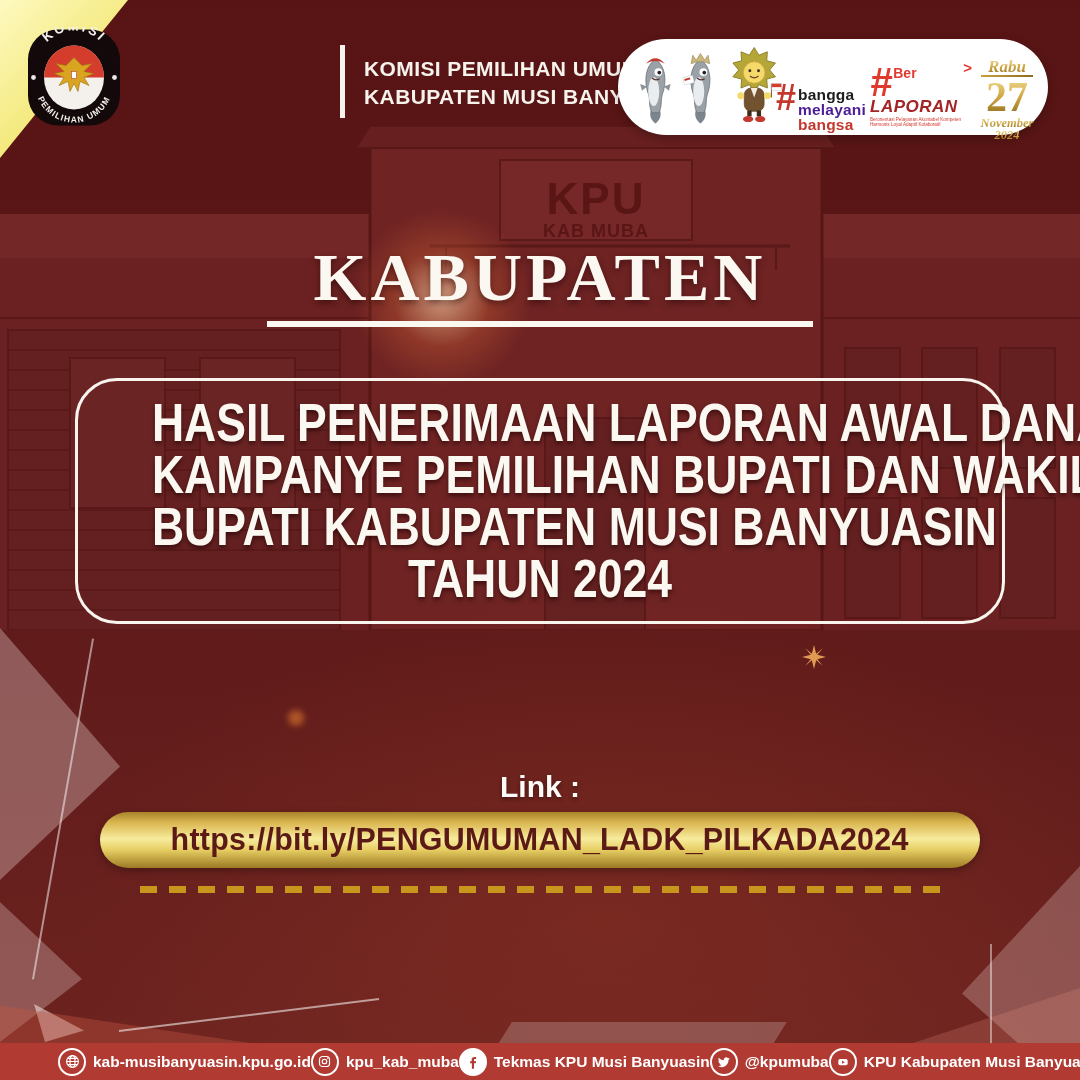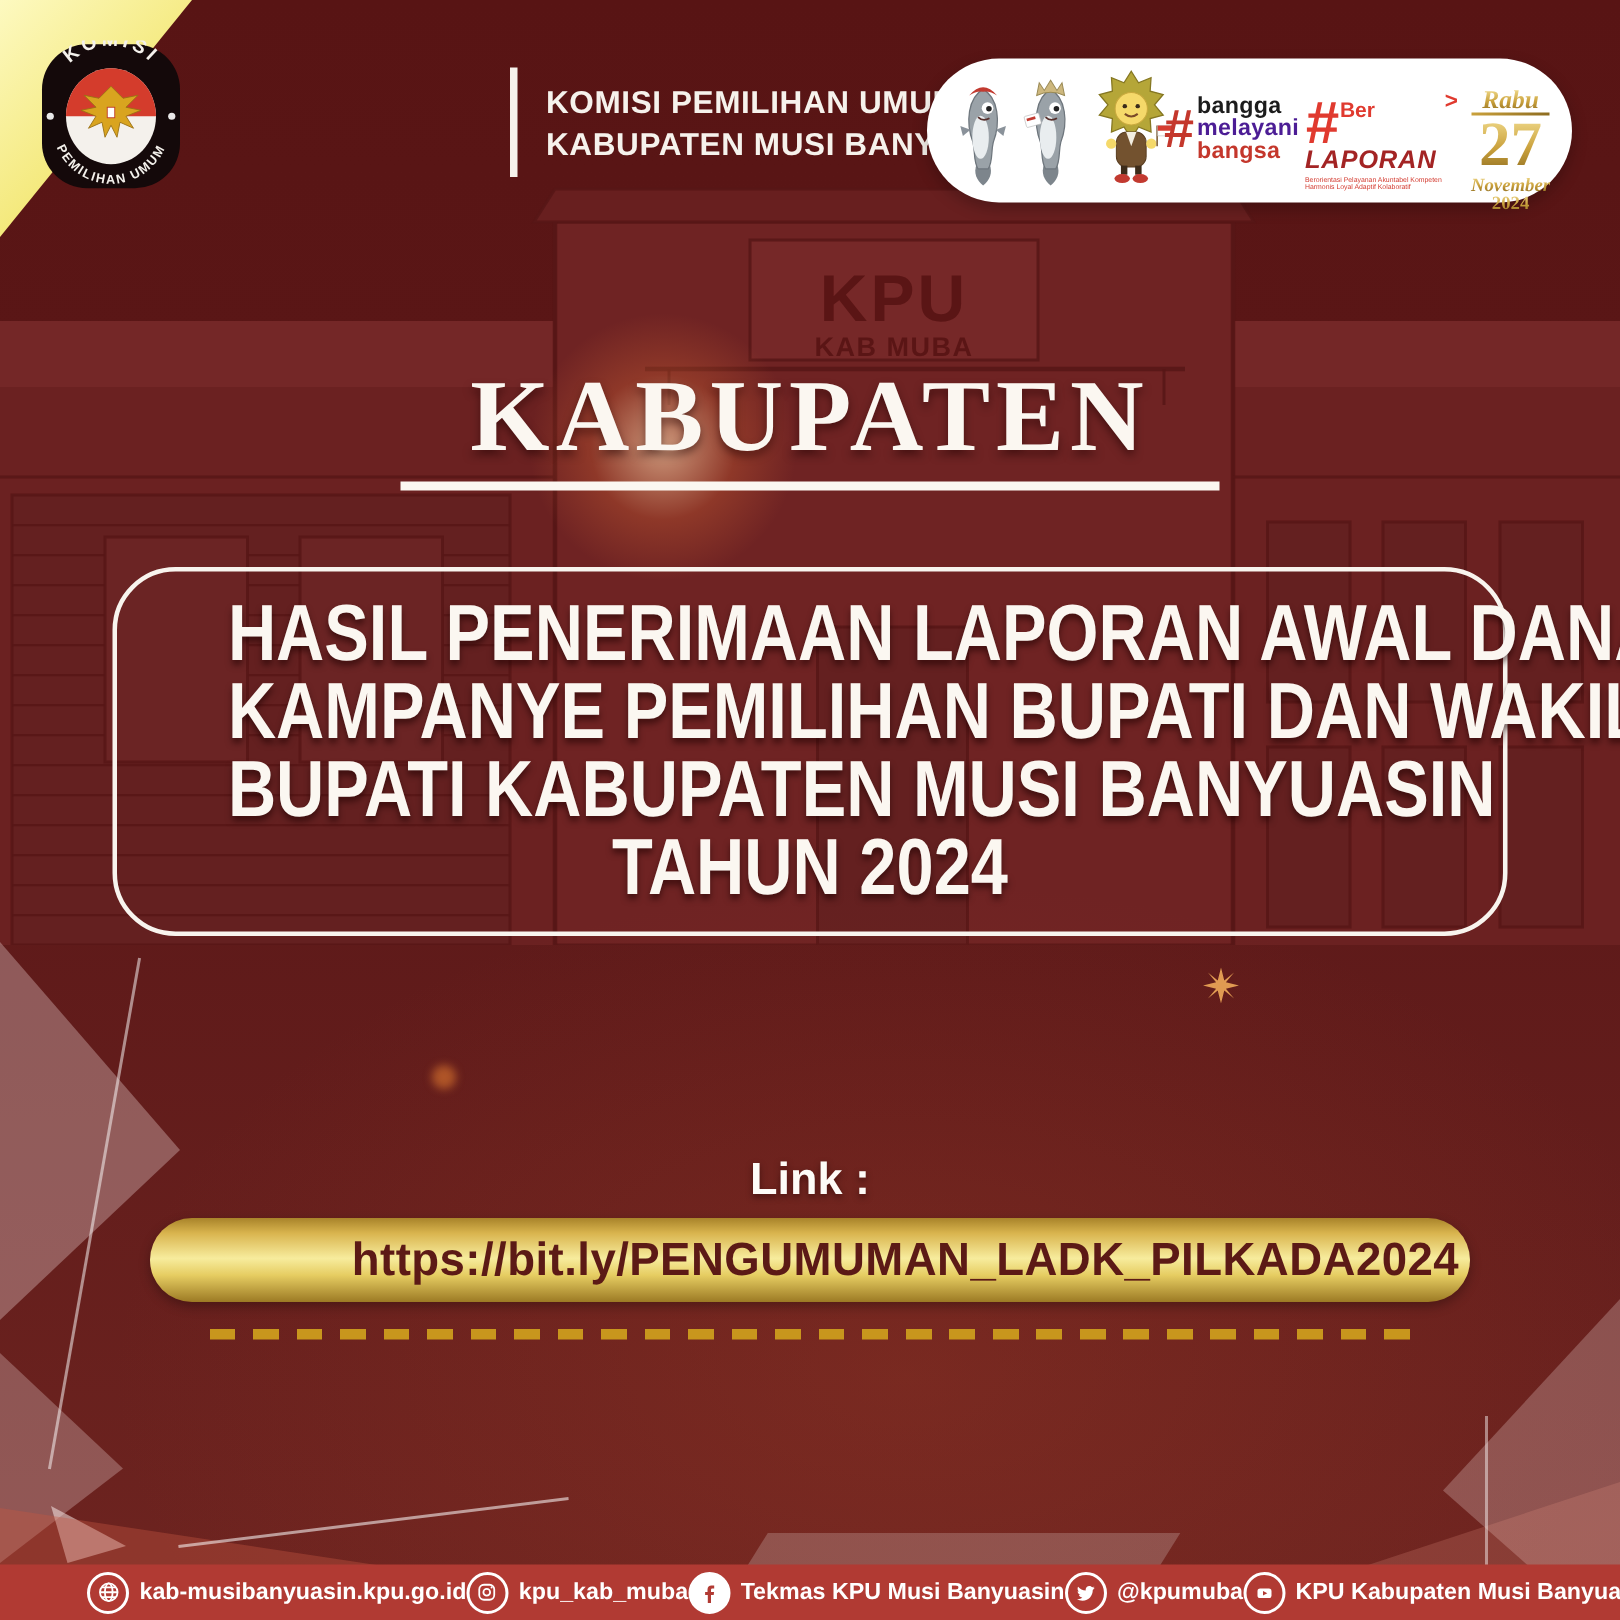--- a/index.html
+++ b/index.html
@@ -38,53 +38,53 @@
   .kpu-logo{left:26px;top:27px;width:96px;height:101px;}
   .top-divider{left:340px;top:45px;width:5px;height:73px;background:#f6f2ec;}
   .org{left:364px;top:55px;color:#f6f2ec;font-size:21px;font-weight:bold;letter-spacing:.4px;line-height:28px;}
 
   
   .banner{left:618px;top:39px;width:430px;height:96px;background:#fff;border-radius:48px;
     box-shadow:0 4px 10px rgba(0,0,0,.25);}
   .mascots{position:absolute;left:16px;top:10px;width:150px;height:78px;display:flex;align-items:flex-end;gap:2px;}
   .bangga{position:absolute;left:158px;top:24px;display:flex;align-items:center;}
   .bangga .hash{font-size:36px;font-weight:bold;color:#c4372c;line-height:30px;margin-right:2px;}
-  .bangga .words{font-size:15.5px;font-weight:bold;line-height:15px;letter-spacing:.2px;}
+  .bangga .words{font-size:15.5px;font-weight:bold;line-height:15px;letter-spacing:.2px;margin-top:24px;}
   .bangga .w1{color:#1c1c1c;} .bangga .w2{color:#4c1d95;} .bangga .w3{color:#c4372c;}
   .akhlak{position:absolute;left:252px;top:26px;width:100px;}
   .akhlak .hash{font-size:40px;font-weight:bold;font-style:italic;color:#e03a2f;line-height:34px;float:left;margin-right:1px;}
   .akhlak .ber{font-size:14px;font-weight:bold;color:#e03a2f;display:block;}
   .akhlak .name{font-size:17px;font-weight:bold;font-style:italic;color:#a32424;letter-spacing:.5px;display:block;line-height:16px;}
   .akhlak .arrow{position:absolute;right:-2px;top:-6px;font-size:15px;font-weight:bold;color:#e03a2f;}
   .akhlak .vals{clear:both;font-size:4.6px;color:#d33a2f;line-height:5.4px;padding-top:2px;}
   .datebadge{position:absolute;left:352px;top:20px;width:74px;text-align:center;font-family:"Liberation Serif",serif;}
   .gold-text{background:linear-gradient(180deg,#f2dd90 0%,#caa13c 55%,#8d6c20 100%);
     -webkit-background-clip:text;background-clip:text;color:transparent;}
   .datebadge .day{font-size:17px;font-weight:bold;font-style:italic;display:block;line-height:16px;}
   .datebadge .day-line{width:52px;height:2px;margin:0 auto;background:linear-gradient(90deg,#caa13c,#8d6c20);}
   .datebadge .num{font-size:42px;font-weight:bold;display:block;line-height:40px;}
   .datebadge .month{font-size:12.5px;font-weight:bold;font-style:italic;display:block;line-height:12px;}
-  .datebadge .year{font-size:12.5px;font-weight:bold;display:block;line-height:13px;}
+  .datebadge .year{font-size:12.5px;font-weight:bold;font-style:italic;display:block;line-height:13px;}
 
   
   .title{left:0;top:238px;width:1080px;text-align:center;color:#fbf7f1;
     font-family:"Liberation Serif",serif;font-size:68px;font-weight:bold;letter-spacing:4px;
     text-shadow:0 3px 6px rgba(30,0,0,.5);}
   .title-underline{left:267px;top:321px;width:546px;height:6px;background:#fbf7f1;}
   .box{left:75px;top:378px;width:930px;height:246px;border:3.5px solid #f8f4ee;border-radius:42px;
     display:flex;flex-direction:column;justify-content:center;box-sizing:border-box;}
   .box .bline{width:100%;text-align:center;color:#fbf7f1;font-size:53px;font-weight:bold;
     line-height:52px;transform:scaleX(.84);transform-origin:center;white-space:nowrap;
     text-shadow:0 3px 5px rgba(30,0,0,.55);}
   .instr{left:0;width:1080px;text-align:center;color:#fdfbf7;font-size:30px;font-weight:bold;
     text-shadow:0 2px 4px rgba(30,0,0,.5);}
   .instr1{top:727px;} .instr2{top:770px;}
   .link-pill{left:100px;top:812px;width:880px;height:56px;border-radius:28px;cursor:pointer;
     background:linear-gradient(180deg,#a8832a 0%,#d9b44e 18%,#f7ec9d 48%,#e6cd62 68%,#9c7a24 100%);
-    display:flex;align-items:center;justify-content:flex-end;box-shadow:0 3px 8px rgba(0,0,0,.3);}
+    display:flex;align-items:center;justify-content:center;box-shadow:0 3px 8px rgba(0,0,0,.3);}
   .link-pill span{color:#5c1a16;font-size:31px;font-weight:bold;letter-spacing:.3px;transform:scaleX(.98);white-space:nowrap;}
   .dashes{left:140px;top:886px;width:800px;height:7px;
     background:repeating-linear-gradient(90deg,#c8961d 0 17px,transparent 17px 29px);}
 
   
   .footer{left:0;top:1043px;width:1080px;height:37px;background:#b13a33;
     display:flex;align-items:center;justify-content:space-between;
     padding:0 36px 0 58px;box-sizing:border-box;}
   .f-item{display:flex;align-items:center;white-space:nowrap;}
   .f-item .lbl{color:#fff;font-size:15.5px;font-weight:bold;margin-left:7px;letter-spacing:0;}

